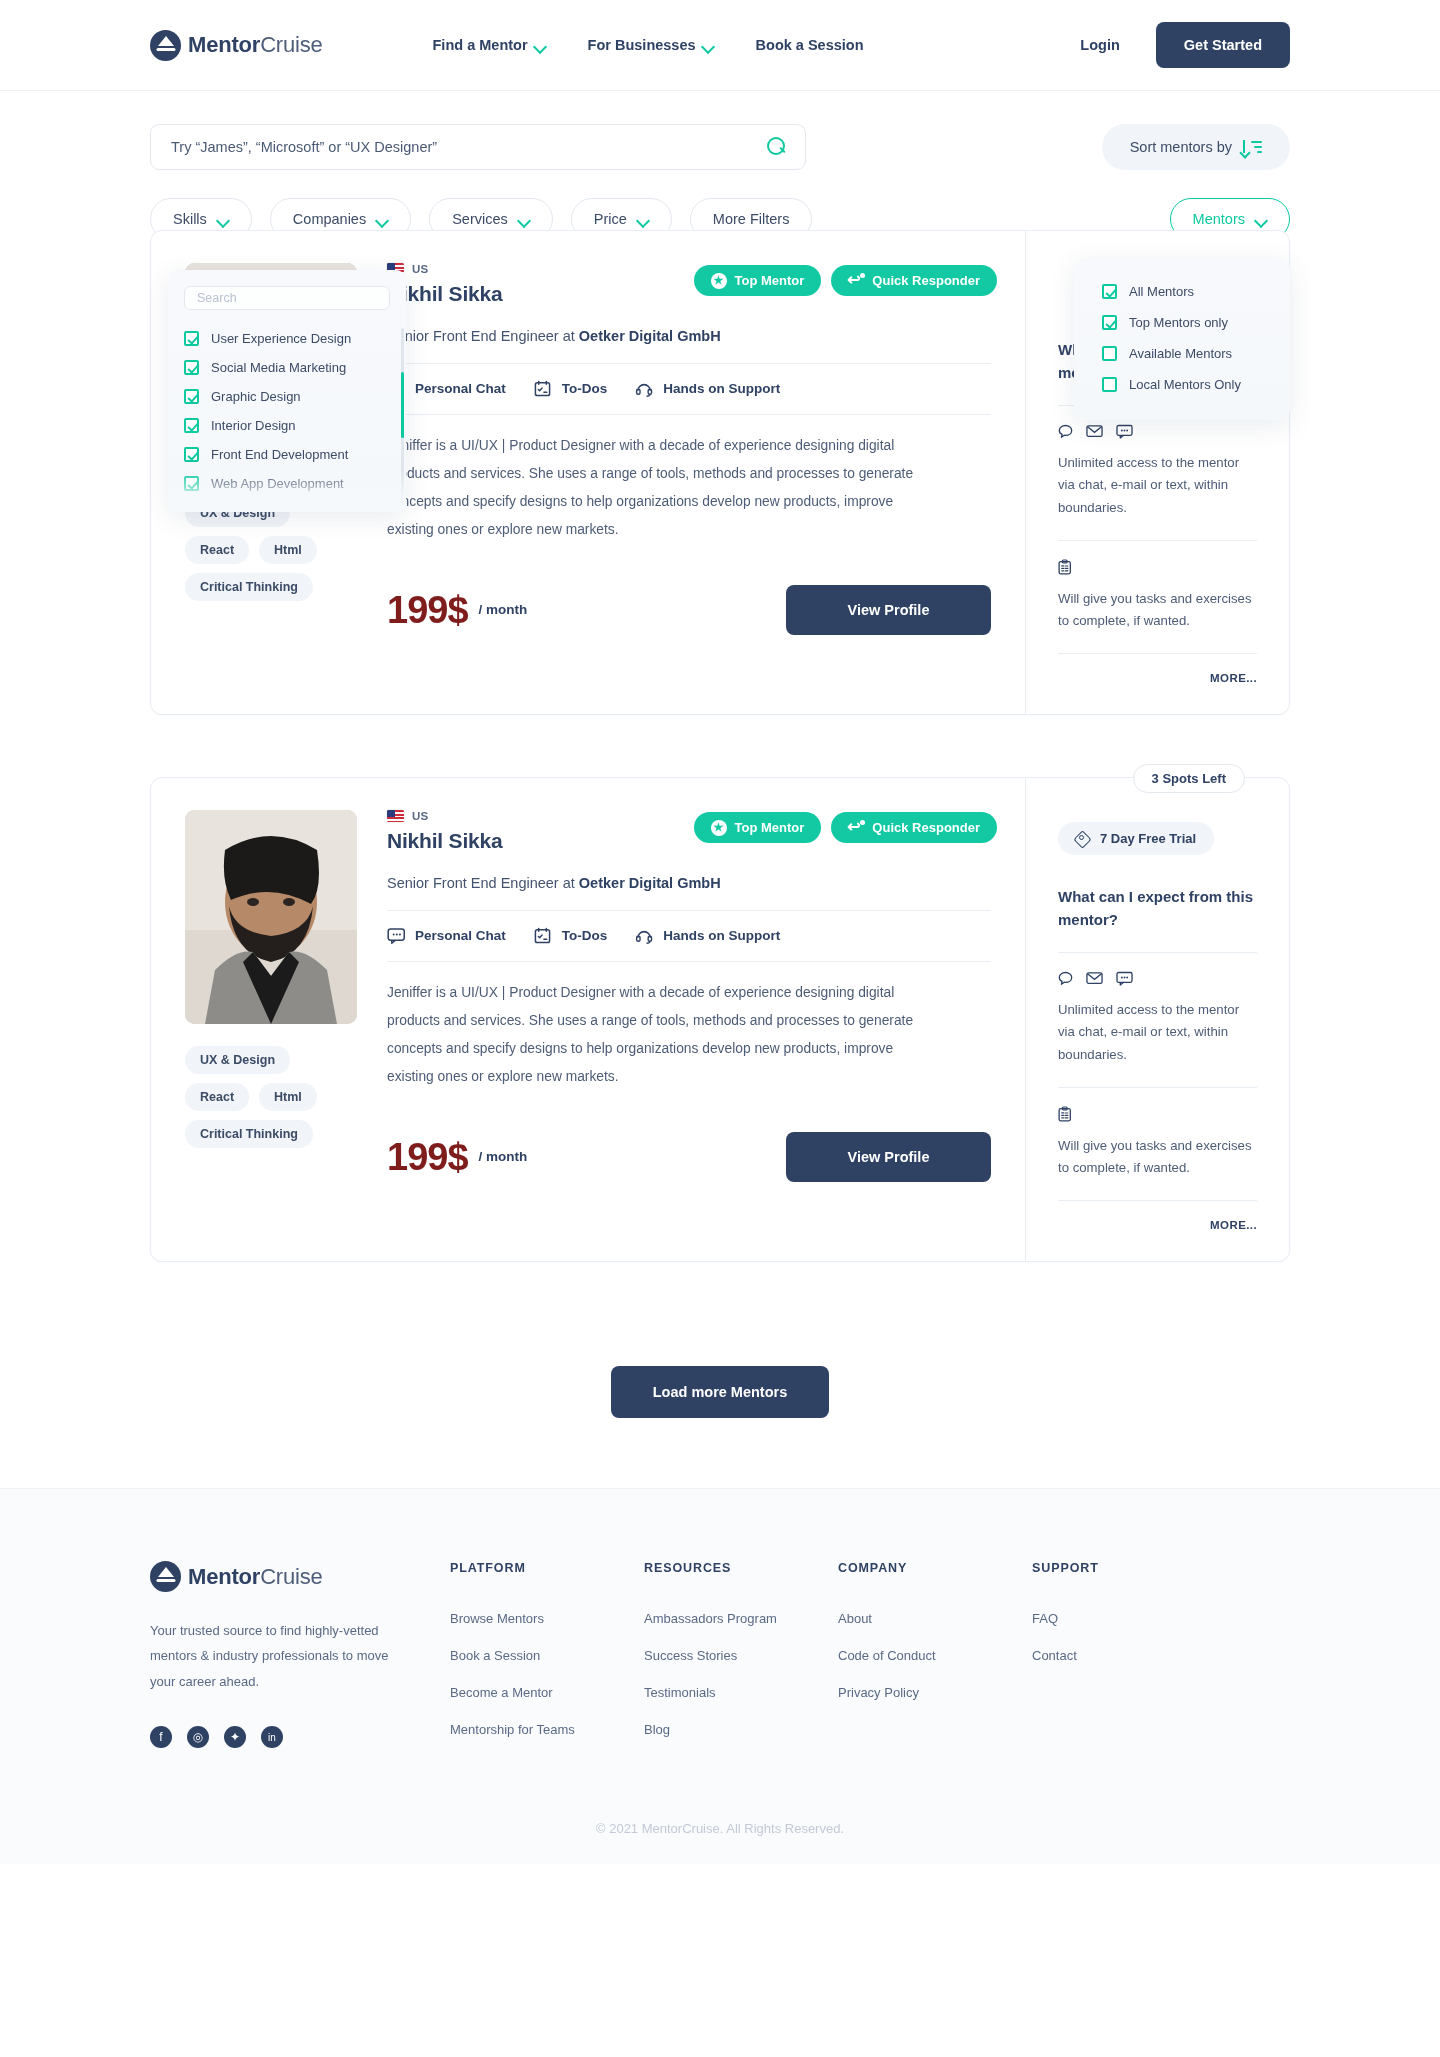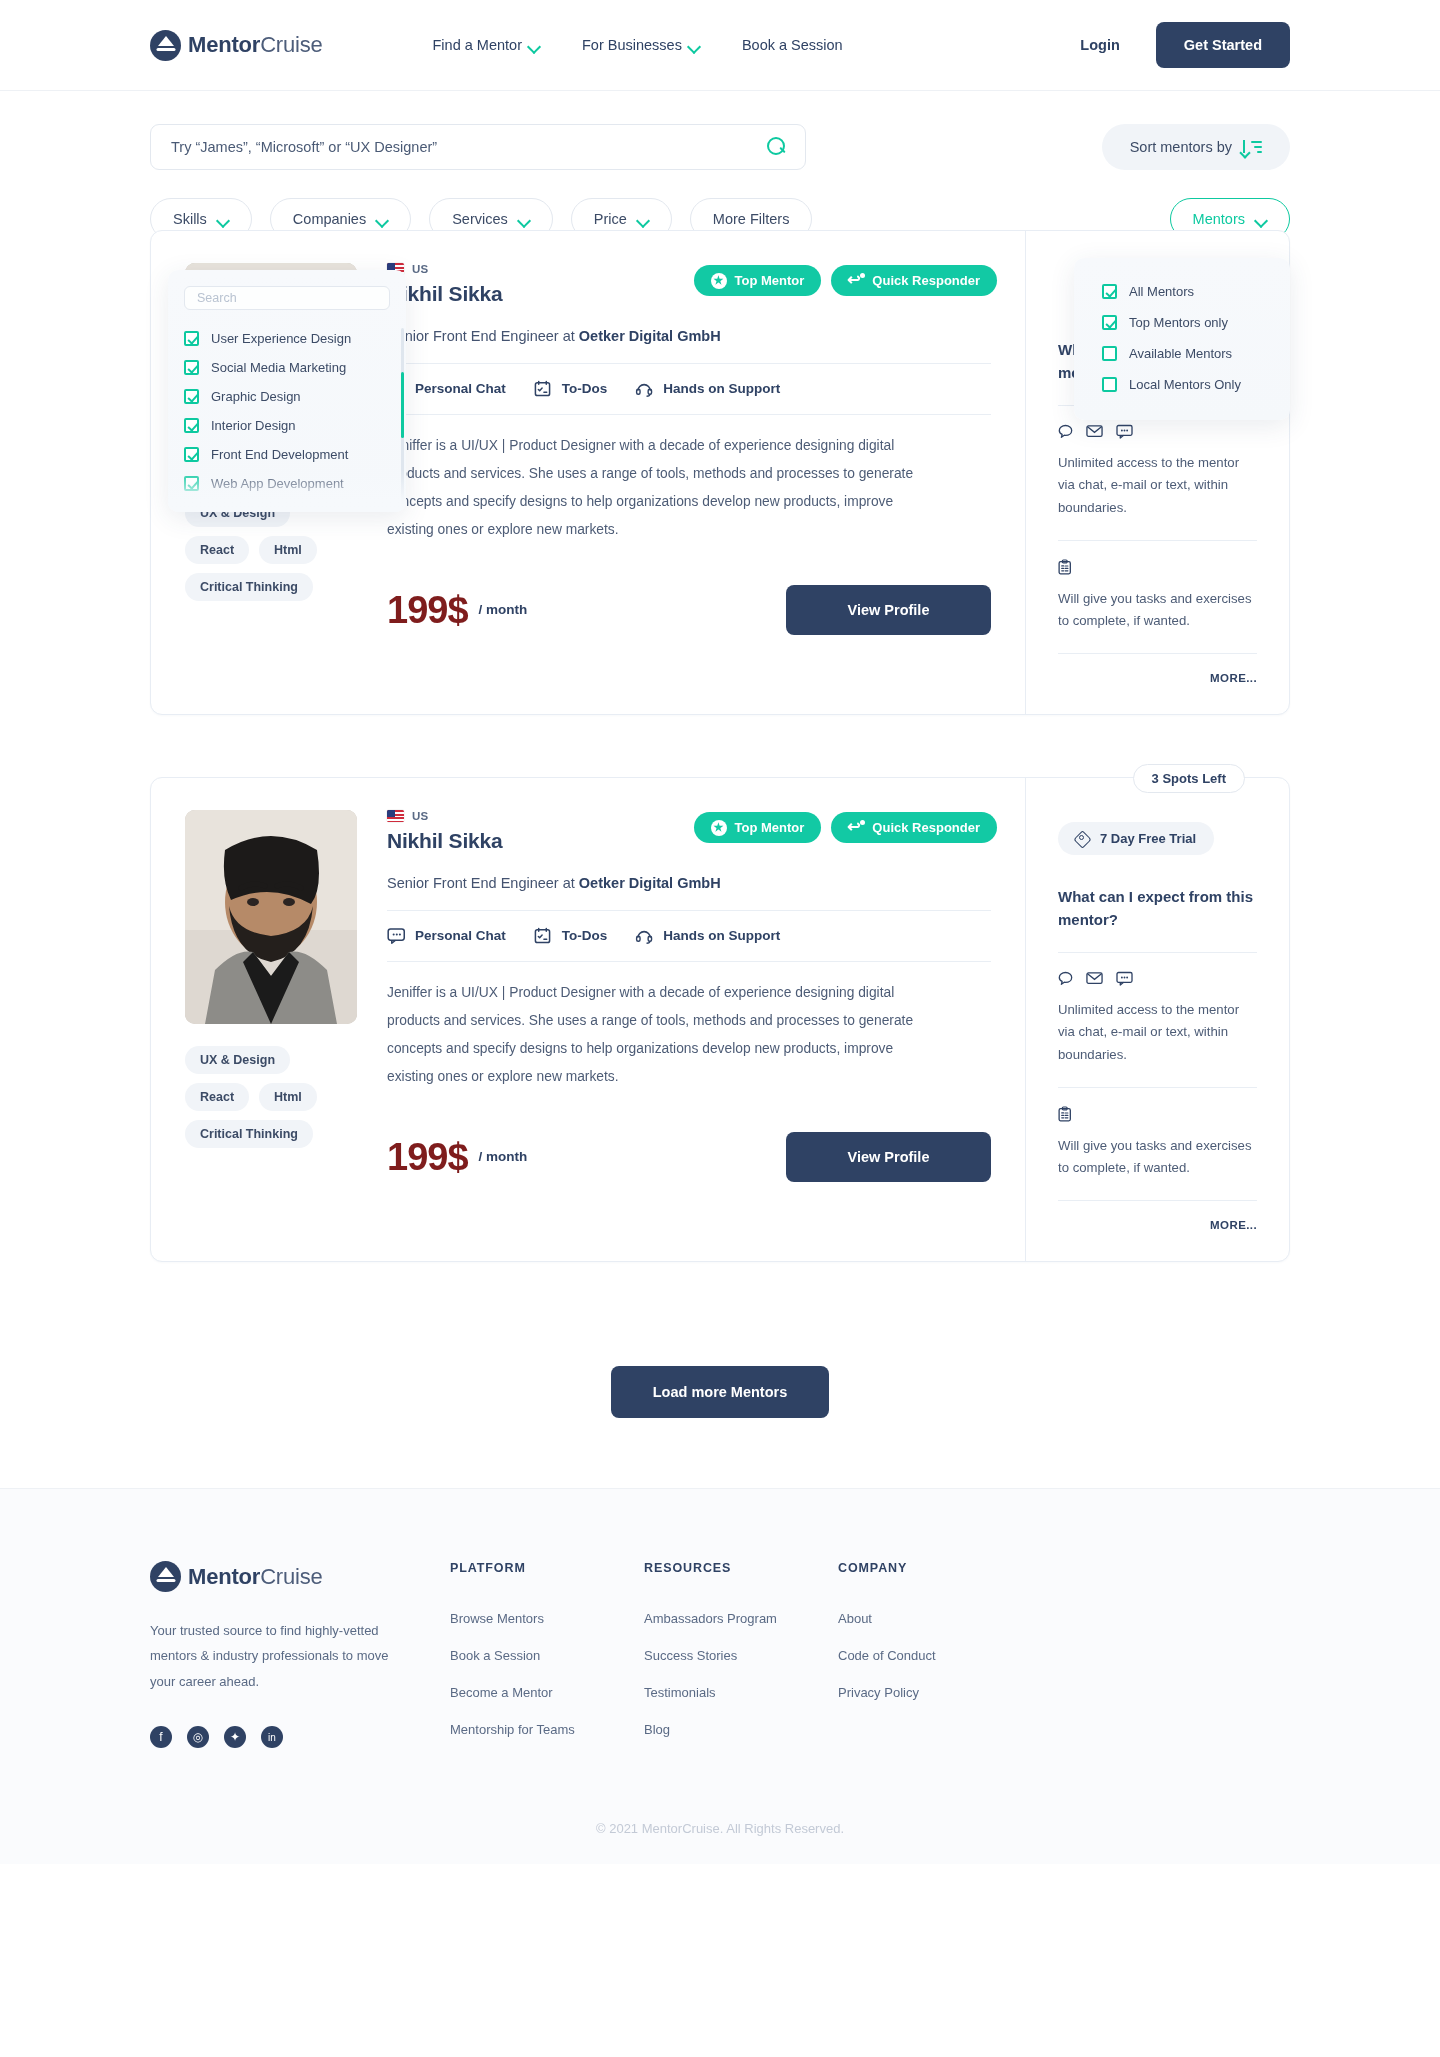--- a/index.html
+++ b/index.html
@@ -36,21 +36,21 @@
   .logo-mark::after{
     content:""; position:absolute; left:50%; top:18px; transform:translateX(-50%);
     width:19px;height:3px;background:#fff;border-radius:2px;
   }
   .logo-text { font-size: 22px; letter-spacing:-0.2px; color:#2f4264; }
   .logo-text b { font-weight: 700; }
   .logo-text span { font-weight: 400; color:#4d5d7a; }
 
   .nav { display:flex; align-items:center; gap:42px; margin-left: 110px; }
   .nav-item {
-    font-size: 14.5px; font-weight: 400; color:#2f4264;
+    font-size: 14.5px; font-weight: 700; color:#2f4264;
     display:flex; align-items:center; gap:7px; cursor:pointer; white-space:nowrap;
   }
   .chev { width:11px; height:7px; position:relative; display:inline-block; }
   .chev::before{
     content:""; position:absolute; left:0; top:0; width:8px;height:8px;
     border-right:2px solid #0dc9a0; border-bottom:2px solid #0dc9a0;
     transform: rotate(45deg);
   }
   .header-right { margin-left:auto; display:flex; align-items:center; gap:36px; }
   .login-link { font-size:14.5px; font-weight:700; color:#2f4264; cursor:pointer;}
@@ -688,15 +688,20 @@
       <a class="f-link">Blog</a>
     </div>
 
     <div class="f-col">
       <div class="f-title">COMPANY</div>
       <a class="f-link">About</a>
       <a class="f-link">Code of Conduct</a>
       <a class="f-link">Privacy Policy</a>
     </div>
 
+    <div class="f-col">
+      <div class="f-title">SUPPORT</div>
+      <a class="f-link">FAQ</a>
+      <a class="f-link">Contact</a>
+    </div>
   </div>
   <div class="copy">© 2021 MentorCruise. All Rights Reserved.</div>
 </div>
 
 </body></html>

